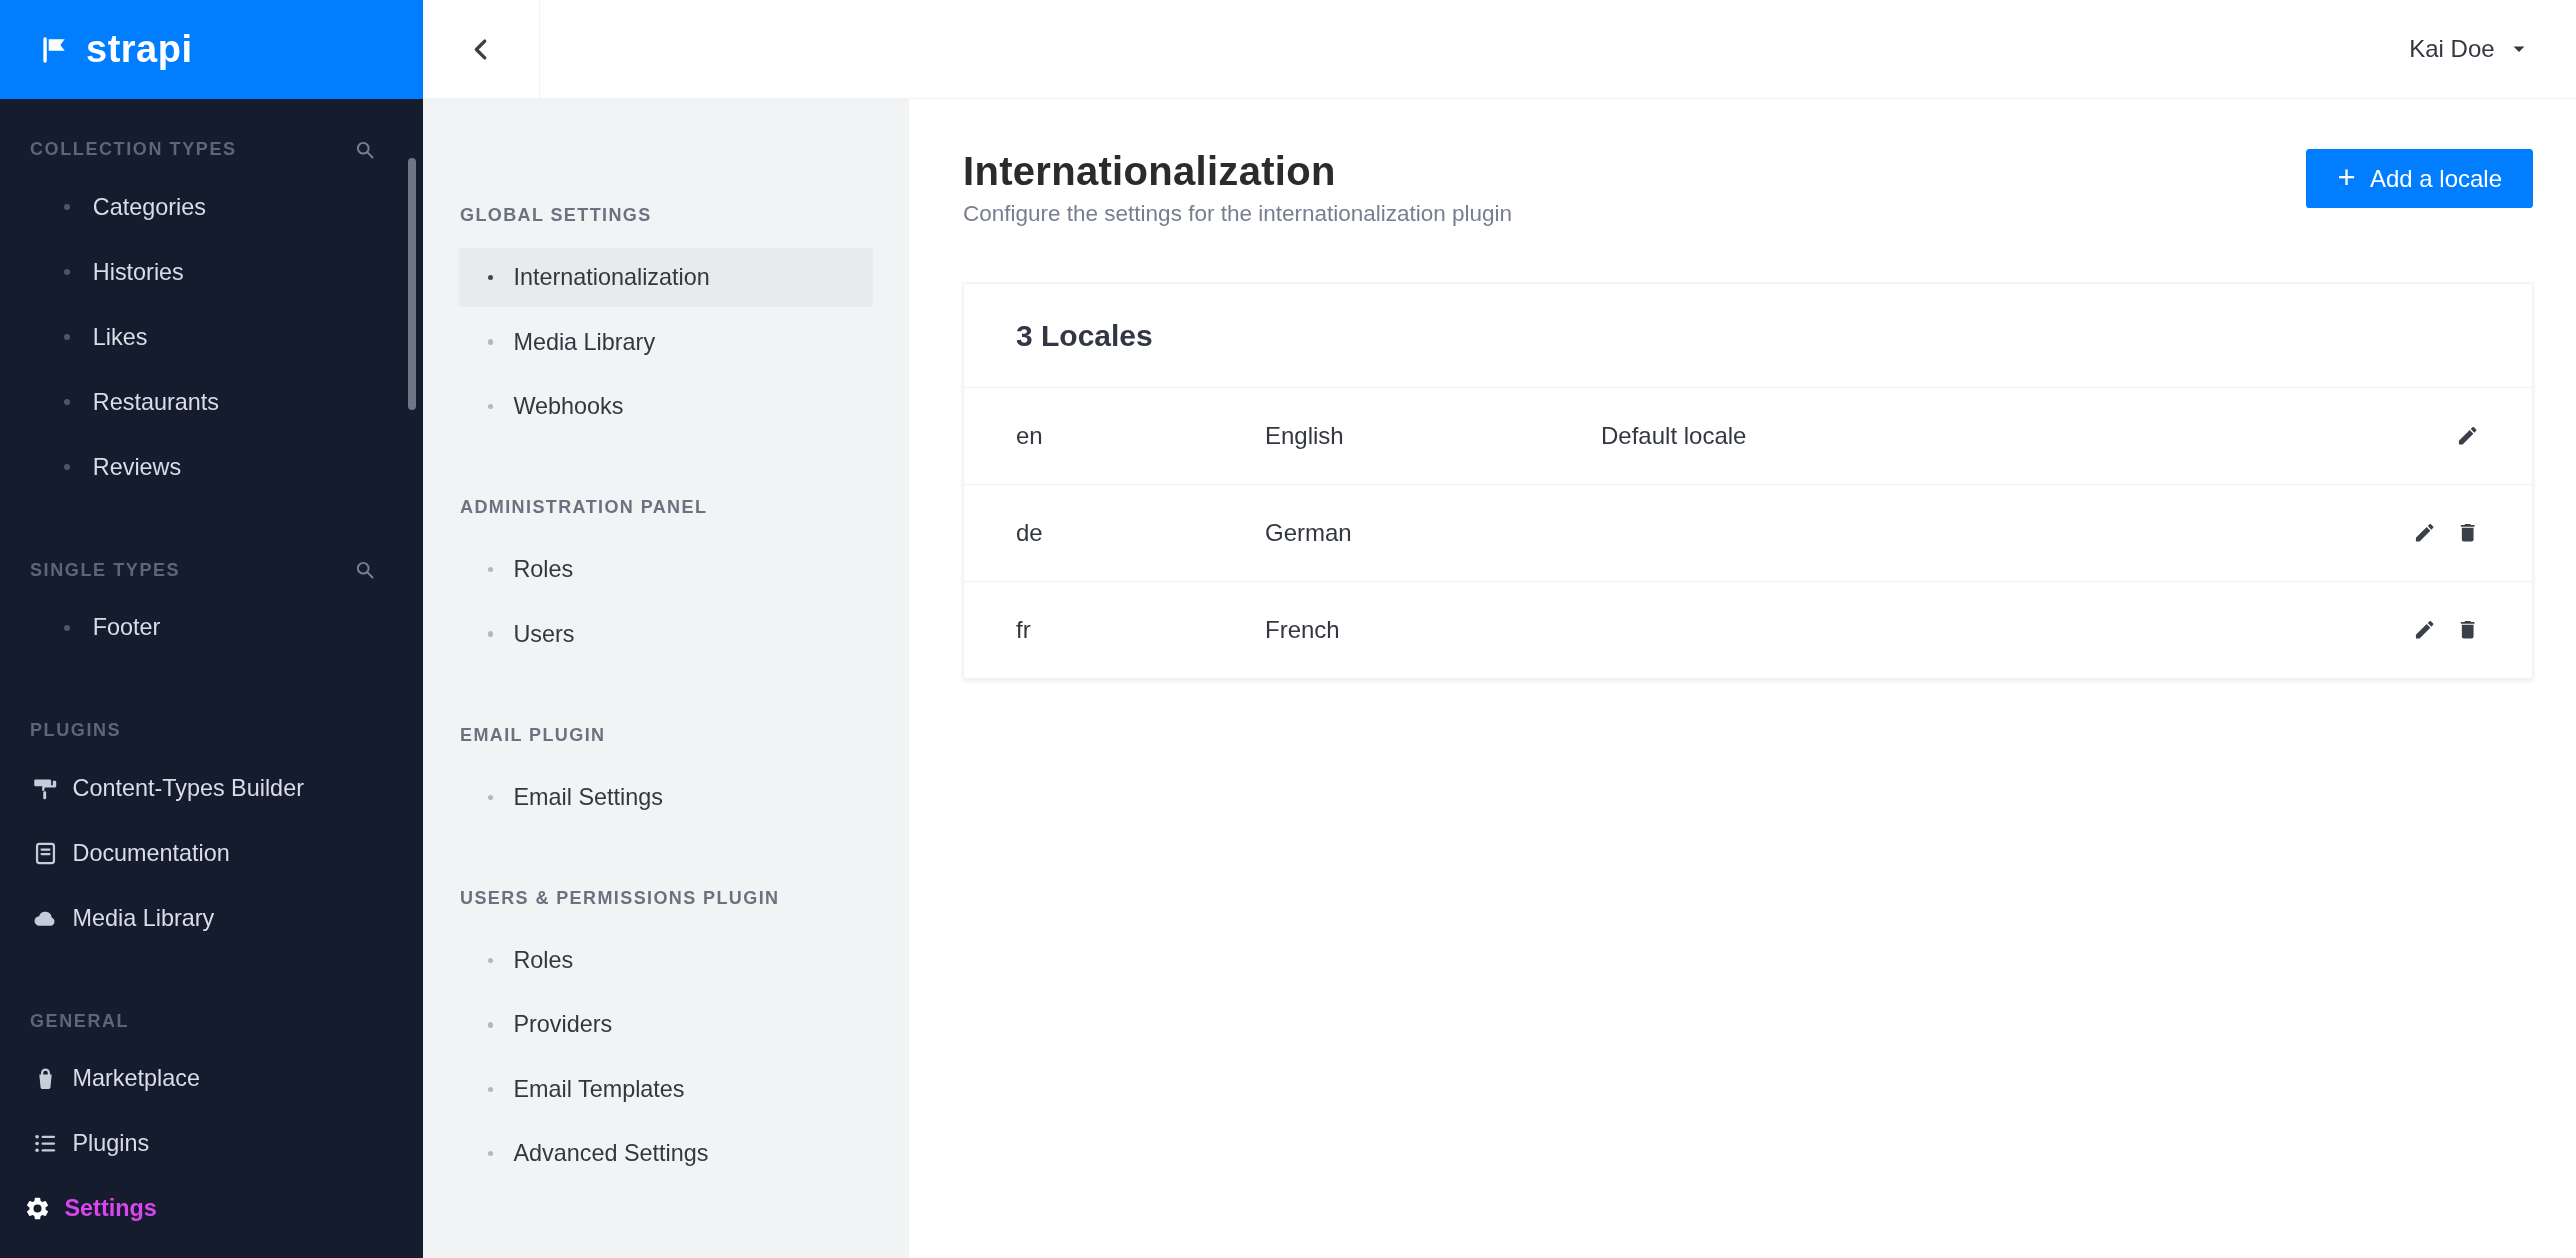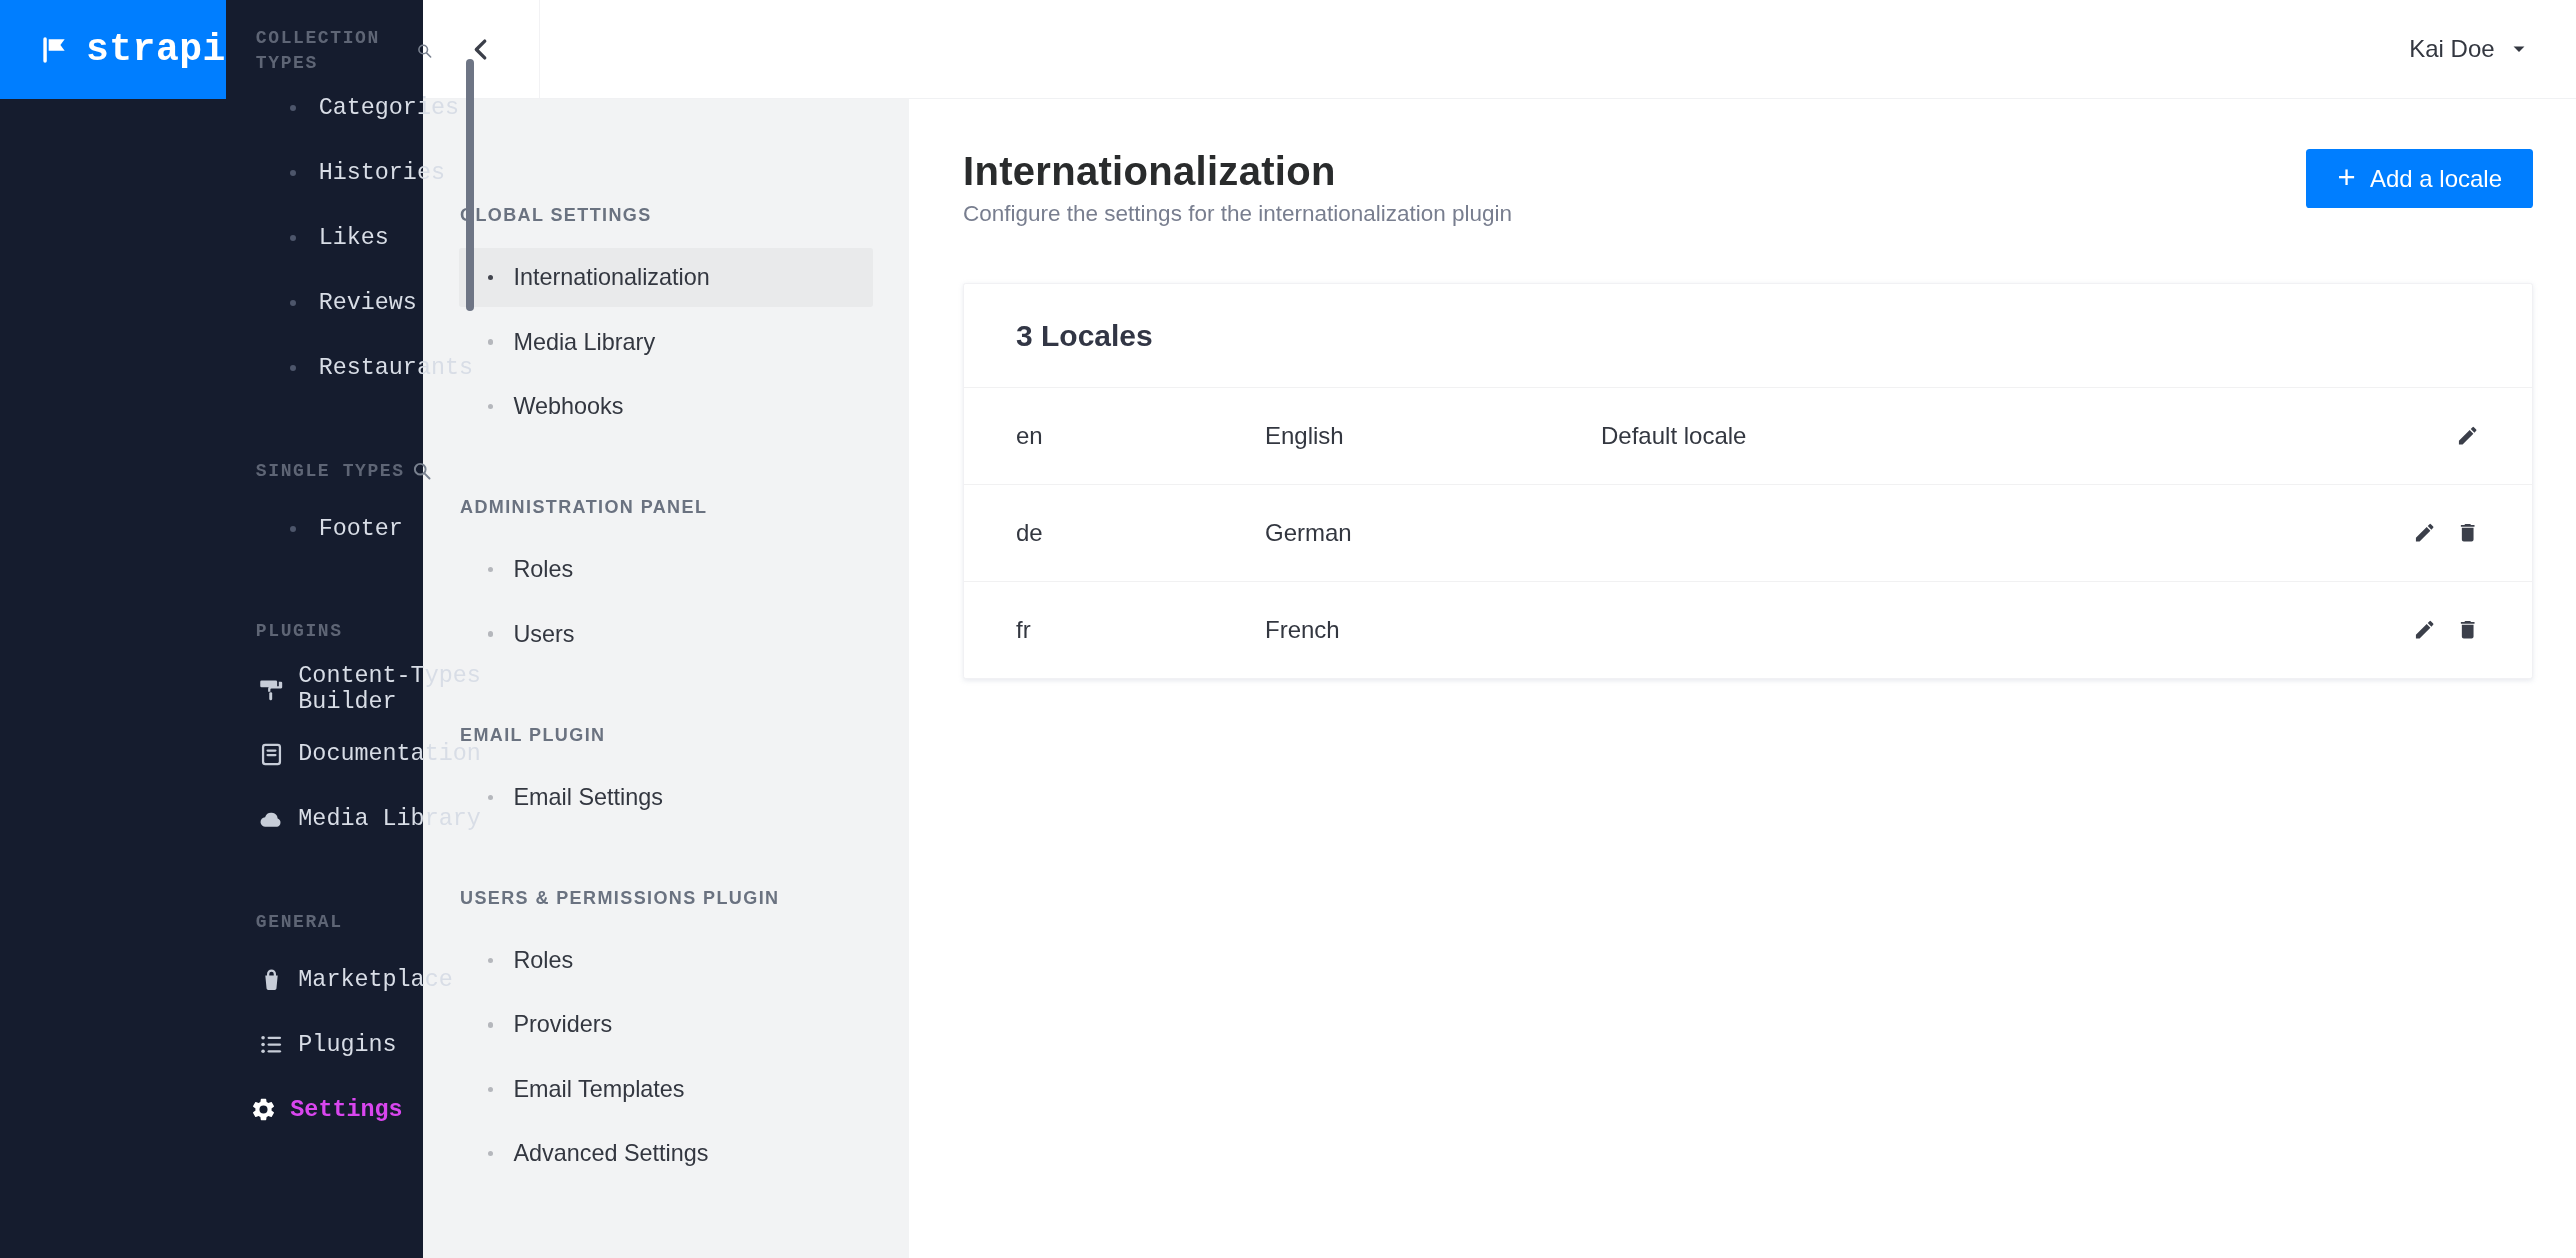--- a/index.html
+++ b/index.html
@@ -1,21 +1,21 @@
 <!DOCTYPE html>
 <html style="font-size:14.4px"><head>
 <meta charset="utf-8">
 <style>
   * { margin:0; padding:0; box-sizing:border-box; }
   html,body { width:2576px; height:1259px; overflow:hidden; background:#fff;
     font-family:"Liberation Sans","DejaVu Sans",sans-serif; color:#333740; }
   .app { display:flex; width:2576px; height:1259px; }
 
   
-  .sidebar { width:423px; min-width:423px; background:#151c2e; display:flex; flex-direction:row;font-family:Liberation Mono, monospace; }
+  .sidebar { width:423px; min-width:423px; background:#151c2e; display:flex; flex-direction:column; }
   .logo { height:99px; background:#007eff; display:flex; align-items:center; padding-left:38px; gap:16px; cursor:pointer; }
   .logo svg { width:32px; height:32px; }
   .logo-text { color:#fff; font-size:38px; font-weight:700; letter-spacing:0.5px; }
   .side-nav { flex:1; position:relative; }
   .side-section { margin-top:58px; }
   .side-section.first { margin-top:38px; }
   .side-heading { display:flex; align-items:center; justify-content:space-between;
     padding:0 47px 0 30px; height:25px; line-height:25px;
     color:#5e6575; font-size:18px; font-weight:700; letter-spacing:1.6px; }
   .side-heading .search { width:23.4px; height:23.4px; color:#79818f; cursor:pointer; }
@@ -111,25 +111,25 @@
           <div class="side-item">
               <span class="dot"></span>
               <span>Histories</span>
             </div>
           <div class="side-item">
               <span class="dot"></span>
               <span>Likes</span>
             </div>
           <div class="side-item">
               <span class="dot"></span>
+              <span>Restaurants</span>
+            </div>
+          <div class="side-item">
+              <span class="dot"></span>
               <span>Reviews</span>
-            </div>
-          <div class="side-item">
-              <span class="dot"></span>
-              <span>Restaurants</span>
             </div>
         </div>
       </div>
 
       <div class="side-section">
         <div class="side-heading">
           <span>SINGLE TYPES</span>
           <svg class="search" viewBox="0 0 24 24">
             <circle cx="10.5" cy="10.5" r="5.5" fill="none" stroke="currentColor" stroke-width="2"></circle>
             <line x1="14.8" y1="14.8" x2="20" y2="20" stroke="currentColor" stroke-width="2" stroke-linecap="round"></line>

